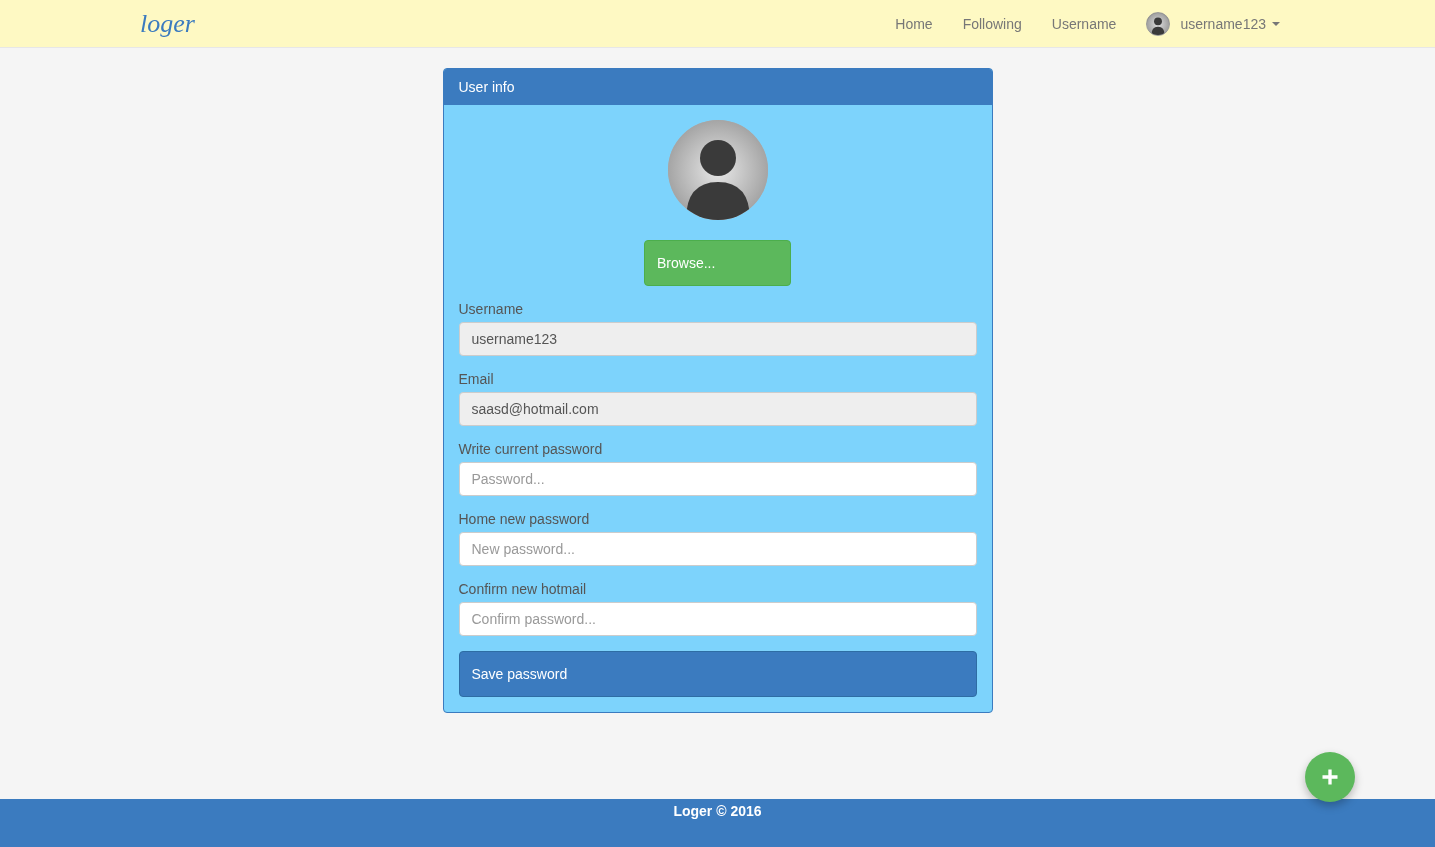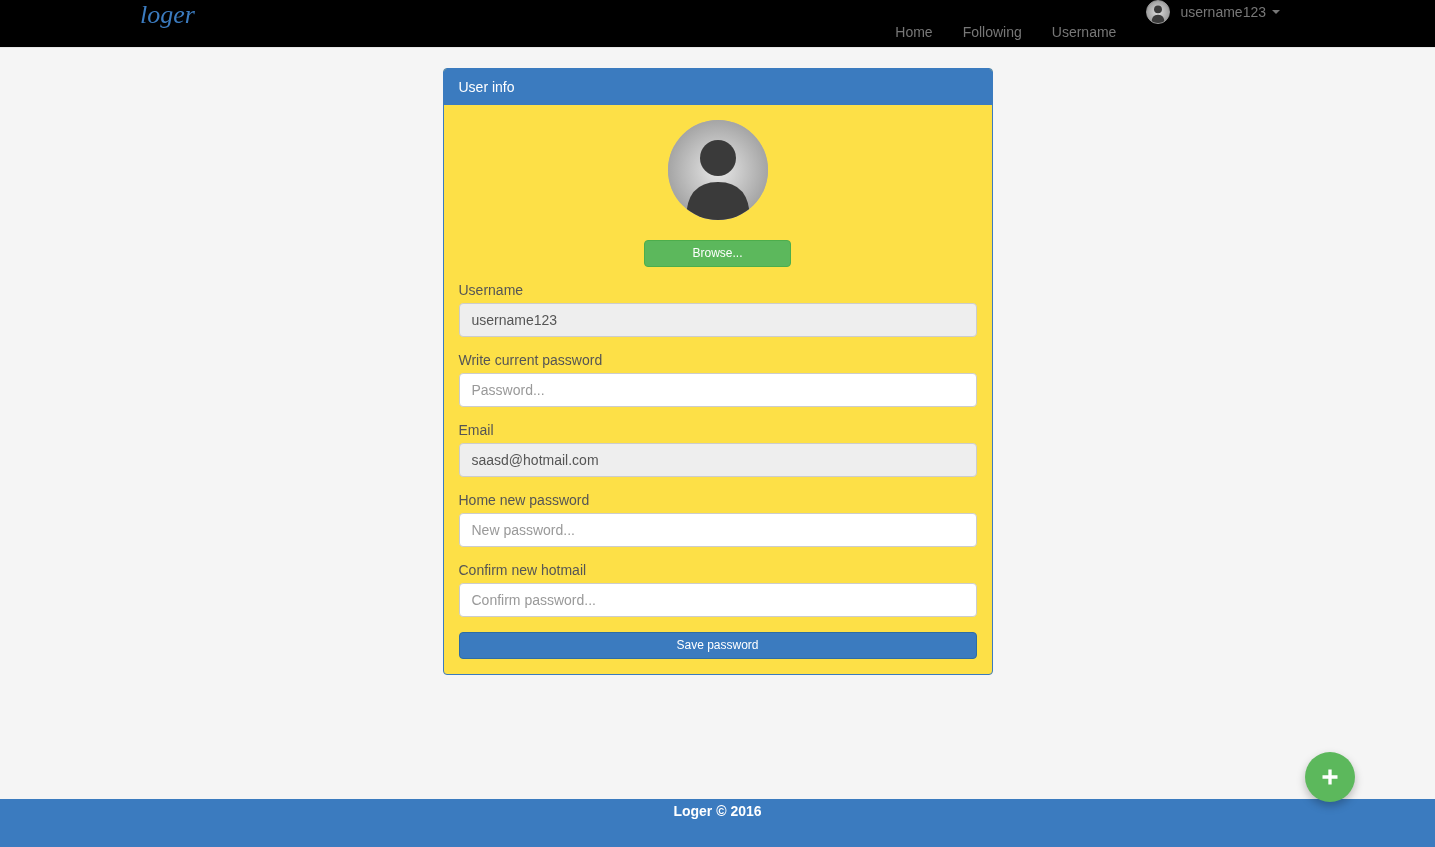--- a/index.html
+++ b/index.html
@@ -9,25 +9,25 @@
     font-size: 14px;
     color: #333;
     background: #f5f5f5;
     min-height: 100vh;
     display: flex;
     flex-direction: column;
   }
 
   
   .navbar {
-    background: #000000;
+    background: #fef9c3;
     border-bottom: 1px solid #e7e7e7;
     height: 48px;
     display: flex;
-    align-items: flex-start;
+    align-items: center;
     padding: 0 140px 0 140px;
   }
   .navbar-brand {
     font-family: "Brush Script MT", cursive;
     font-size: 26px;
     color: #3b7bbf;
     font-style: italic;
     font-weight: 500;
     flex: 0 0 auto;
     cursor: pointer;
@@ -70,21 +70,21 @@
 
   
   .main {
     flex: 1;
     padding-top: 20px;
     padding-bottom: 40px;
   }
   .panel {
     width: 550px;
     margin: 0 auto;
-    background: #fde047;
+    background: #7dd3fc;
     border: 1px solid #3b7bbf;
     border-radius: 4px;
     overflow: hidden;
   }
   .panel-heading {
     background: #3b7bbf;
     color: #fff;
     padding: 10px 15px;
     font-size: 14px;
   }
@@ -100,27 +100,27 @@
     height: 100px;
     border-radius: 50%;
     margin: 0 auto 20px auto;
     display: block;
     background: radial-gradient(circle at 50% 50%, #ddd 0%, #999 100%);
     overflow: hidden;
   }
   .avatar-large svg { width: 100%; height: 100%; display: block; }
   .btn {
     display: inline-block;
-    padding: 4px 12px;
-    font-size: 12px;
+    padding: 12px 12px;
+    font-size: 14px;
     line-height: 1.42857143;
     border-radius: 4px;
     cursor: pointer;
     border: 1px solid transparent;
-    text-align: center;
+    text-align: left;
   }
   .btn-success {
     background: #5cb85c;
     border-color: #4cae4c;
     color: #fff;
     width: 147px;
   }
   .btn-primary {
     background: #3b7bbf;
     border-color: #2e6da4;
@@ -230,27 +230,27 @@
         </div>
         <button class="btn btn-success">Browse...</button>
       </div>
 
       <div class="form-group">
         <label>Username</label>
         <input class="form-control" type="text" disabled="" value="username123" style="">
       </div>
 
       <div class="form-group">
+        <label>Email</label>
+        <input class="form-control" type="text" disabled="" value="saasd@hotmail.com" style="">
+      </div>
+
+      <div class="form-group">
         <label>Write current password</label>
         <input class="form-control" type="password" placeholder="Password..." style="">
-      </div>
-
-      <div class="form-group">
-        <label>Email</label>
-        <input class="form-control" type="text" disabled="" value="saasd@hotmail.com" style="">
       </div>
 
       <div class="form-group">
         <label>Home new password</label>
         <input class="form-control" type="password" placeholder="New password..." style="">
       </div>
 
       <div class="form-group">
         <label>Confirm new hotmail</label>
         <input class="form-control" type="password" placeholder="Confirm password..." style="">

